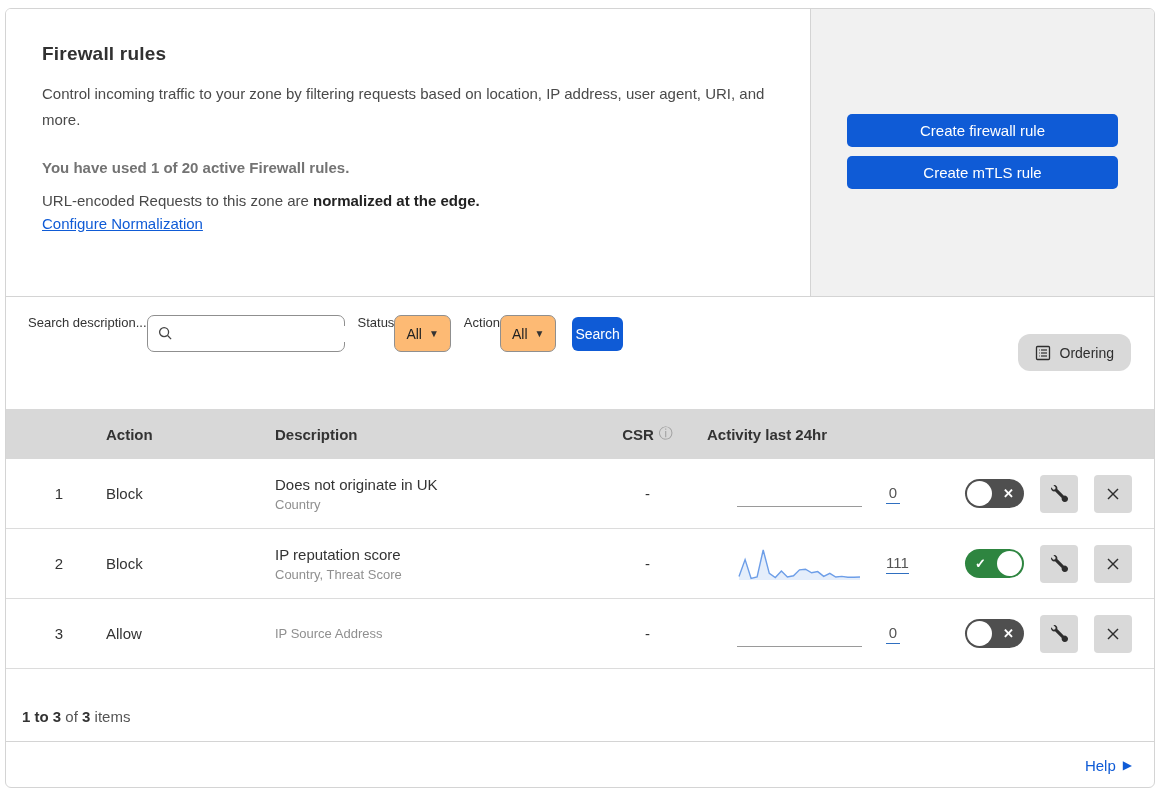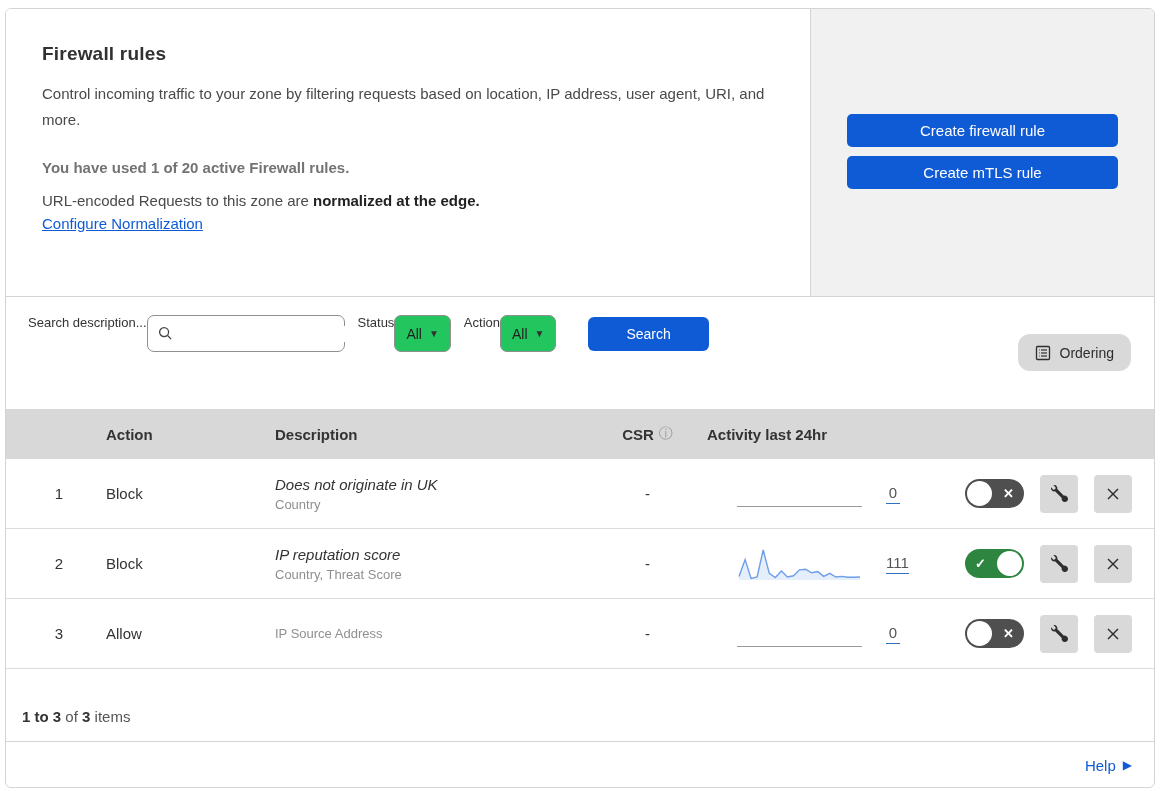--- a/index.html
+++ b/index.html
@@ -46,27 +46,27 @@
   .flabel { font-size: 13px; color: #333; margin-bottom: 9px; }
   .search-box {
     width: 198px; height: 37px; border: 1px solid #8f8f8f; border-radius: 7px;
     display: flex; align-items: center; padding: 0 10px; background: #fff;
   }
   .search-box input {
     border: none; outline: none; flex: 1; font-size: 14px; margin-left: 8px;
     font-family: "Liberation Sans", sans-serif;
   }
   .select-box {
-    height: 37px; border: 1px solid #8f8f8f; border-radius: 7px; background: #22c55e;
+    height: 37px; border: 1px solid #8f8f8f; border-radius: 7px; background: #fdba74;
     display: flex; align-items: center; padding: 0 11px; gap: 7px;
     font-size: 14px; color: #222; cursor: pointer;
   }
   .caret { font-size: 10px; color: #333; }
   .btn-search {
-    height: 34px; padding: 0 38px; margin-left: 19px; margin-bottom: 1px;
+    height: 34px; padding: 0 3px; margin-left: 3px; margin-bottom: 1px;
     border: none; border-radius: 6px; background: #0f5bd6; color: #fff;
     font-size: 14px; font-family: "Liberation Sans", sans-serif; cursor: pointer;
   }
   .btn-ordering {
     position: absolute; right: 23px; top: 37px;
     height: 37px; padding: 0 17px; border: none; border-radius: 12px;
     background: #d9d9d9; color: #2e2e2e; font-size: 14px;
     display: flex; align-items: center; gap: 9px;
     font-family: "Liberation Sans", sans-serif; cursor: pointer;
   }
@@ -74,21 +74,21 @@
   .thead, .trow {
     display: grid;
     grid-template-columns: 94px 175px 325px 95px 230px 1fr;
     align-items: center;
   }
   .thead { height: 50px; background: #d8d8d8; font-size: 15px; font-weight: 700; color: #333; }
   .trow { height: 70px; border-bottom: 1px solid #dcdcdc; }
   .trow:first-of-type { border-top: 1px solid #dcdcdc; }
   .cell-num { text-align: center; font-size: 15px; color: #333; padding-left: 12px; }
   .cell-action { font-size: 15px; color: #333; padding-left: 6px; }
-  .cell-desc .main { font-size: 15px; color: #333; margin-bottom: 4px; font-style: italic; }
+  .cell-desc .main { font-size: 15px; color: #333; margin-bottom: 4px; }
   .cell-desc .sub { font-size: 13px; color: #8f8f8f; }
   .cell-csr { text-align: center; font-size: 15px; color: #333; }
   .csr-head { display: flex; align-items: center; gap: 5px; justify-content: center; }
   .info-icon { font-size: 14px; color: #9a9a9a; font-weight: 400; }
   .cell-activity { display: flex; align-items: center; padding-left: 42px; gap: 24px; }
   .flatline { width: 125px; height: 38px; position: relative; }
   .flatline::after { content: ""; position: absolute; left: 0; right: 0; bottom: 6px; border-bottom: 1px solid #9a9a9a; }
   .count-link {
     font-size: 15px; color: #555; text-decoration: none;
     border-bottom: 1px solid #2f6fc0; padding-bottom: 2px; cursor: pointer;

